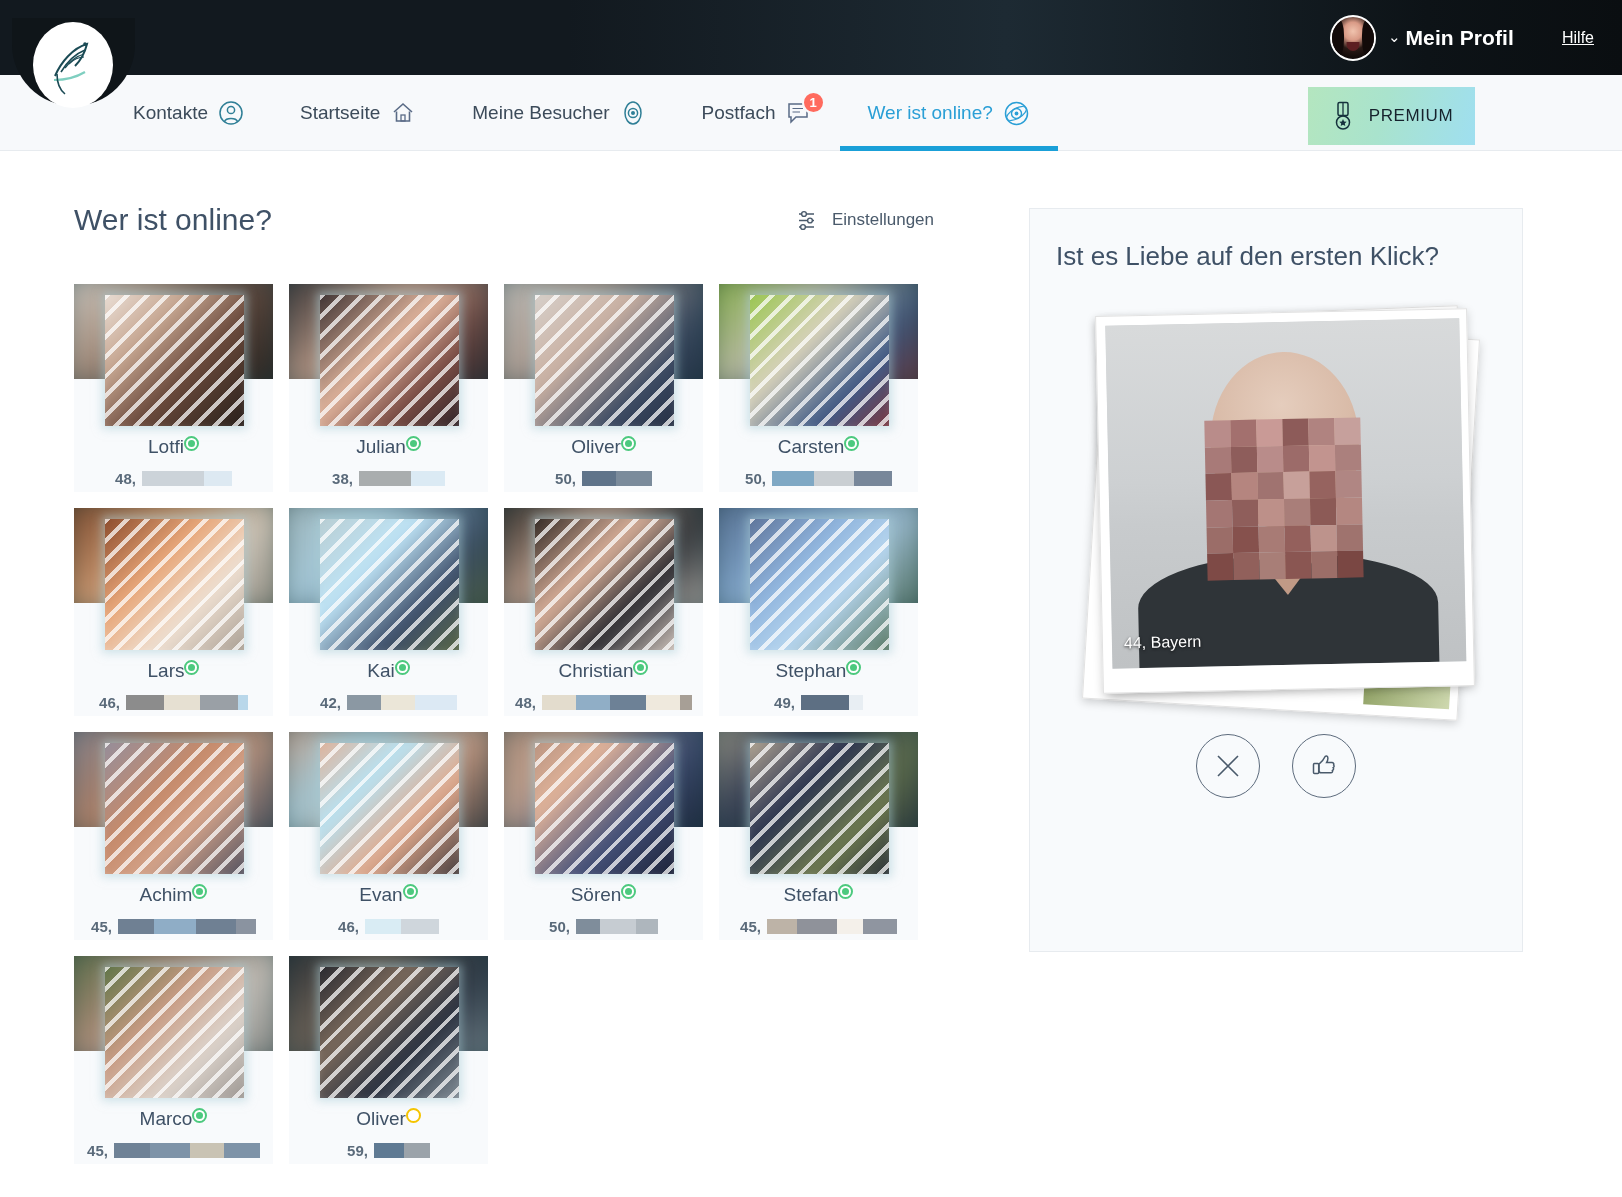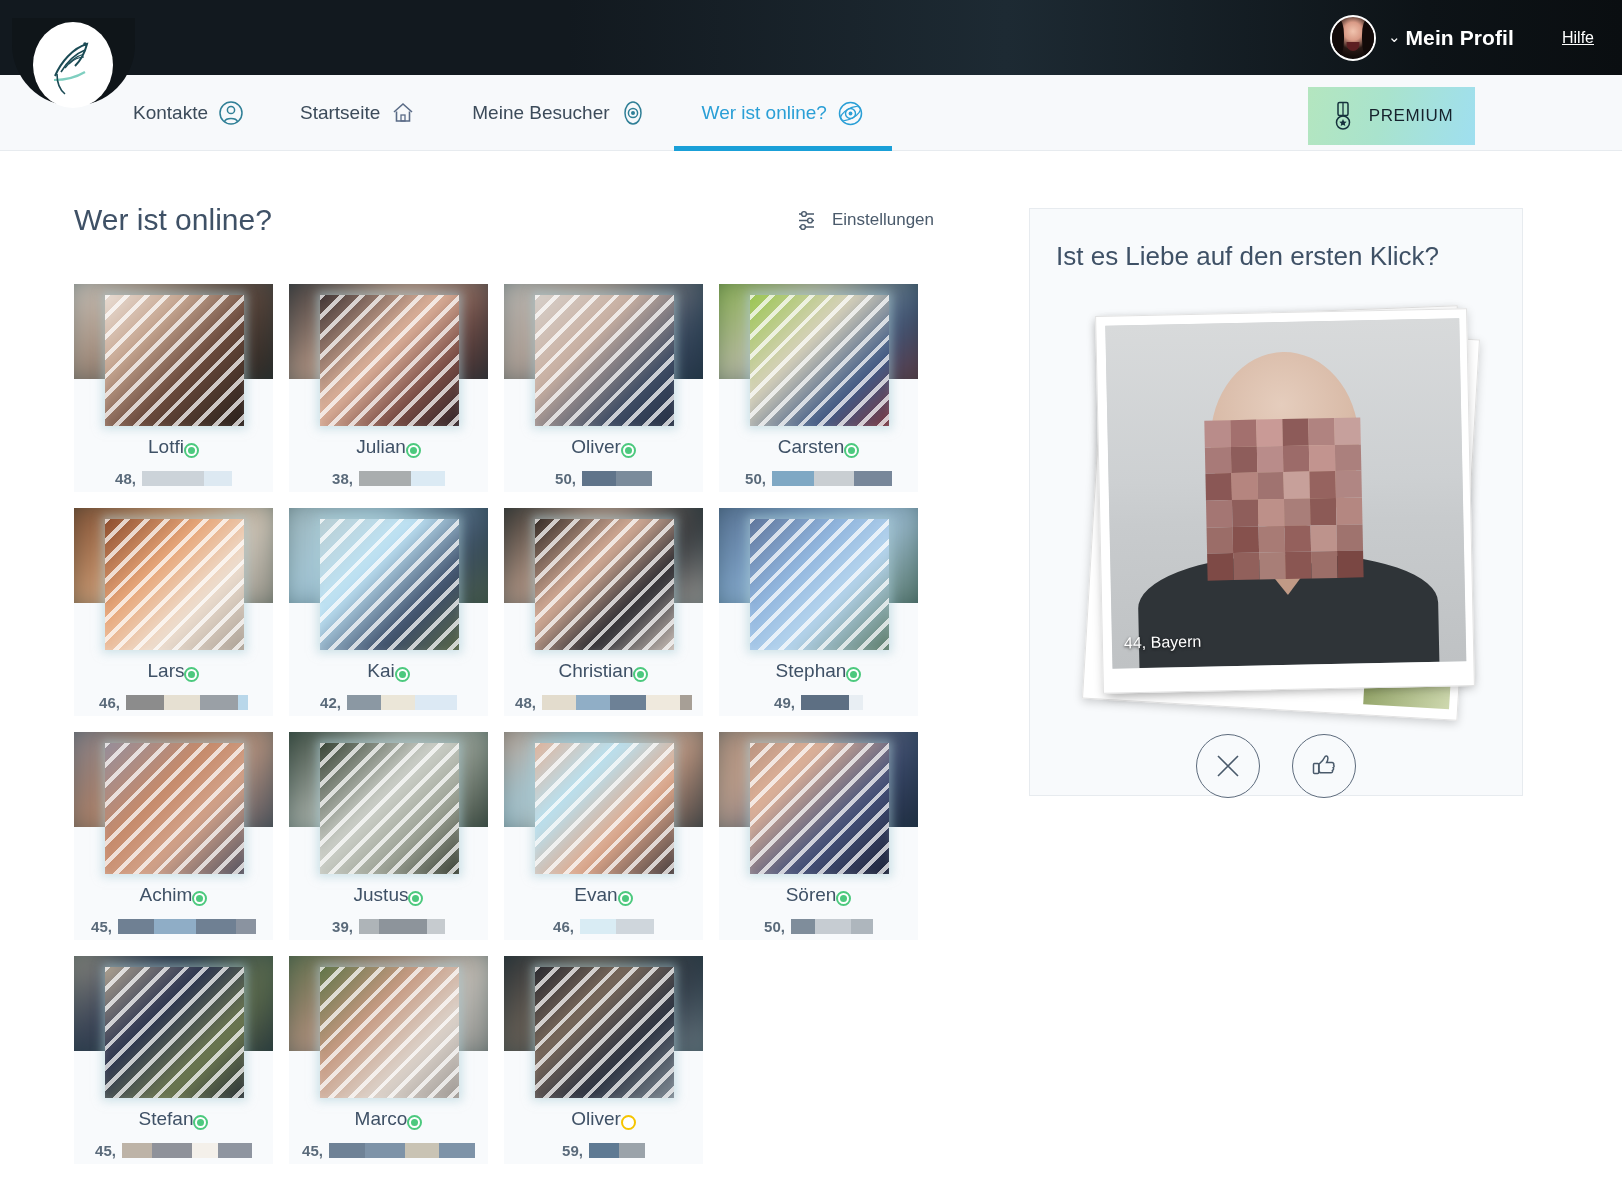--- a/index.html
+++ b/index.html
@@ -113,35 +113,35 @@
     overflow:hidden;
   }
   .card-photo .ph { position:absolute; inset:-10px; filter: blur(7px); }
   .stripes {
     position:absolute; inset:0;
     background: repeating-linear-gradient(135deg, rgba(255,255,255,.72) 0 4px, rgba(255,255,255,0) 4px 14px);
   }
   .card-name {
     position:absolute; left:0; right:0; top: 152px; text-align:center;
     font-size: 19px; color:#3f5166;
-    display:flex; align-items:flex-end; justify-content:center; 
+    display:flex; align-items:flex-start; justify-content:center; 
   }
   .dot-online { width:15px; height:15px; border-radius:50%; border:2.5px solid #4cc97e; background:#fff; position:relative; display:inline-block; }
   .dot-online::after { content:""; position:absolute; inset:2px; border-radius:50%; background:#4cc97e; }
   .dot-away { width:15px; height:15px; border-radius:50%; border:2.5px solid #f5c400; background:#fff; display:inline-block; }
   .card-meta {
     position:absolute; left:0; right:0; top: 186px; text-align:center;
     font-size: 15px; color:#5a6a7a; font-weight:bold;
     display:flex; align-items:center; justify-content:center; gap: 3px;
   }
   .redact { display:inline-block; height: 15px; vertical-align:-2px; }
 
   
   .side-panel {
-    position:absolute; left: 1029px; top: 208px; width: 494px; height: 588px;
+    position:absolute; left: 1029px; top: 208px; width: 494px; height: 744px;
     background:#f8fafc; border:1px solid #e7ebef;
   }
   .side-title {
     position:absolute; left: 26px; top: 32px; font-size: 26px; color:#3f5166; white-space:nowrap;
   }
   .photo-stack { position:absolute; left: 55px; top: 95px; width: 400px; height: 420px; }
   .stack-card {
     position:absolute; background:#ffffff; border:1px solid #e2e2e2;
     box-shadow: 0 3px 10px rgba(0,0,0,.18);
   }
@@ -244,20 +244,30 @@
         <span class="nav-icon">
           <svg width="26" height="26" viewBox="0 0 26 26">
               <ellipse cx="13" cy="13" rx="8" ry="11" fill="none" stroke="#2f7f96" stroke-width="1.5"></ellipse>
               <circle cx="13" cy="13" r="4.6" fill="none" stroke="#2f7f96" stroke-width="1.5"></circle>
               <circle cx="13" cy="13" r="2" fill="#2f7f96"></circle>
             </svg>
         </span>
       </div>
 
 
+      <div class="nav-item">
+        <span>Postfach</span>
+        <span class="nav-icon">
+          <svg width="26" height="26" viewBox="0 0 26 26">
+              <path d="M3 4 H21 V17 H10 L5 22 V17 H3 Z" fill="none" stroke="#5a6b86" stroke-width="1.5"></path>
+              <path d="M6.5 8.5 H17 M6.5 12 H14" stroke="#5a6b86" stroke-width="1.2"></path>
+            </svg>
+        </span>
+        <span class="badge">1</span>
+      </div>
 
       <div class="nav-item active">
         <span>Wer ist online?</span>
         <span class="nav-icon">
           <svg width="27" height="27" viewBox="0 0 27 27">
               <circle cx="13.5" cy="13.5" r="11" fill="none" stroke="#2a9fd6" stroke-width="1.5"></circle>
               <ellipse cx="13.5" cy="13.5" rx="11" ry="5" fill="none" stroke="#2a9fd6" stroke-width="1.2" transform="rotate(-30 13.5 13.5)"></ellipse>
               <circle cx="13.5" cy="13.5" r="5" fill="none" stroke="#2a9fd6" stroke-width="1.4"></circle>
               <circle cx="13.5" cy="13.5" r="1.9" fill="#2a9fd6"></circle>
             </svg>
@@ -475,41 +485,20 @@
           <span>Achim</span>
           <span class="dot-online"></span>
         </div>
         <div class="card-meta">
           <span>45,</span>
           <span style="display: inline-flex; margin-left: 3px;">
             <span class="redact" style="width: 36px; background: rgb(111, 128, 147);"></span>
             <span class="redact" style="width: 42px; background: rgb(143, 173, 198);"></span>
             <span class="redact" style="width: 40px; background: rgb(111, 128, 147);"></span>
             <span class="redact" style="width: 20px; background: rgb(138, 147, 160);"></span>
-          </span>
-        </div>
-      </div>
-      <div class="card">
-        <div class="card-band" style="background: rgb(26, 60, 60);">
-          <div class="band-img" style="background: linear-gradient(135deg, rgb(29, 42, 26) 0%, rgb(207, 210, 203) 44%, rgb(154, 160, 147) 68%, rgb(34, 42, 30) 100%);"></div>
-        </div>
-        <div class="card-photo">
-          <div class="ph" style="background: linear-gradient(135deg, rgb(29, 42, 26) 0%, rgb(207, 210, 203) 44%, rgb(154, 160, 147) 68%, rgb(34, 42, 30) 100%);"></div>
-          <div class="stripes"></div>
-        </div>
-        <div class="card-name">
-          <span>Justus</span>
-          <span class="dot-online"></span>
-        </div>
-        <div class="card-meta">
-          <span>39,</span>
-          <span style="display: inline-flex; margin-left: 3px;">
-            <span class="redact" style="width: 20px; background: rgb(174, 180, 184);"></span>
-            <span class="redact" style="width: 48px; background: rgb(141, 148, 155);"></span>
-            <span class="redact" style="width: 18px; background: rgb(198, 203, 207);"></span>
           </span>
         </div>
       </div>
       <div class="card">
         <div class="card-band" style="background: rgb(25, 57, 63);">
           <div class="band-img" style="background: linear-gradient(135deg, rgb(232, 168, 135) 0%, rgb(184, 226, 242) 34%, rgb(224, 169, 140) 62%, rgb(42, 42, 48) 100%);"></div>
         </div>
         <div class="card-photo">
           <div class="ph" style="background: linear-gradient(135deg, rgb(232, 168, 135) 0%, rgb(184, 226, 242) 34%, rgb(224, 169, 140) 62%, rgb(42, 42, 48) 100%);"></div>
           <div class="stripes"></div>

